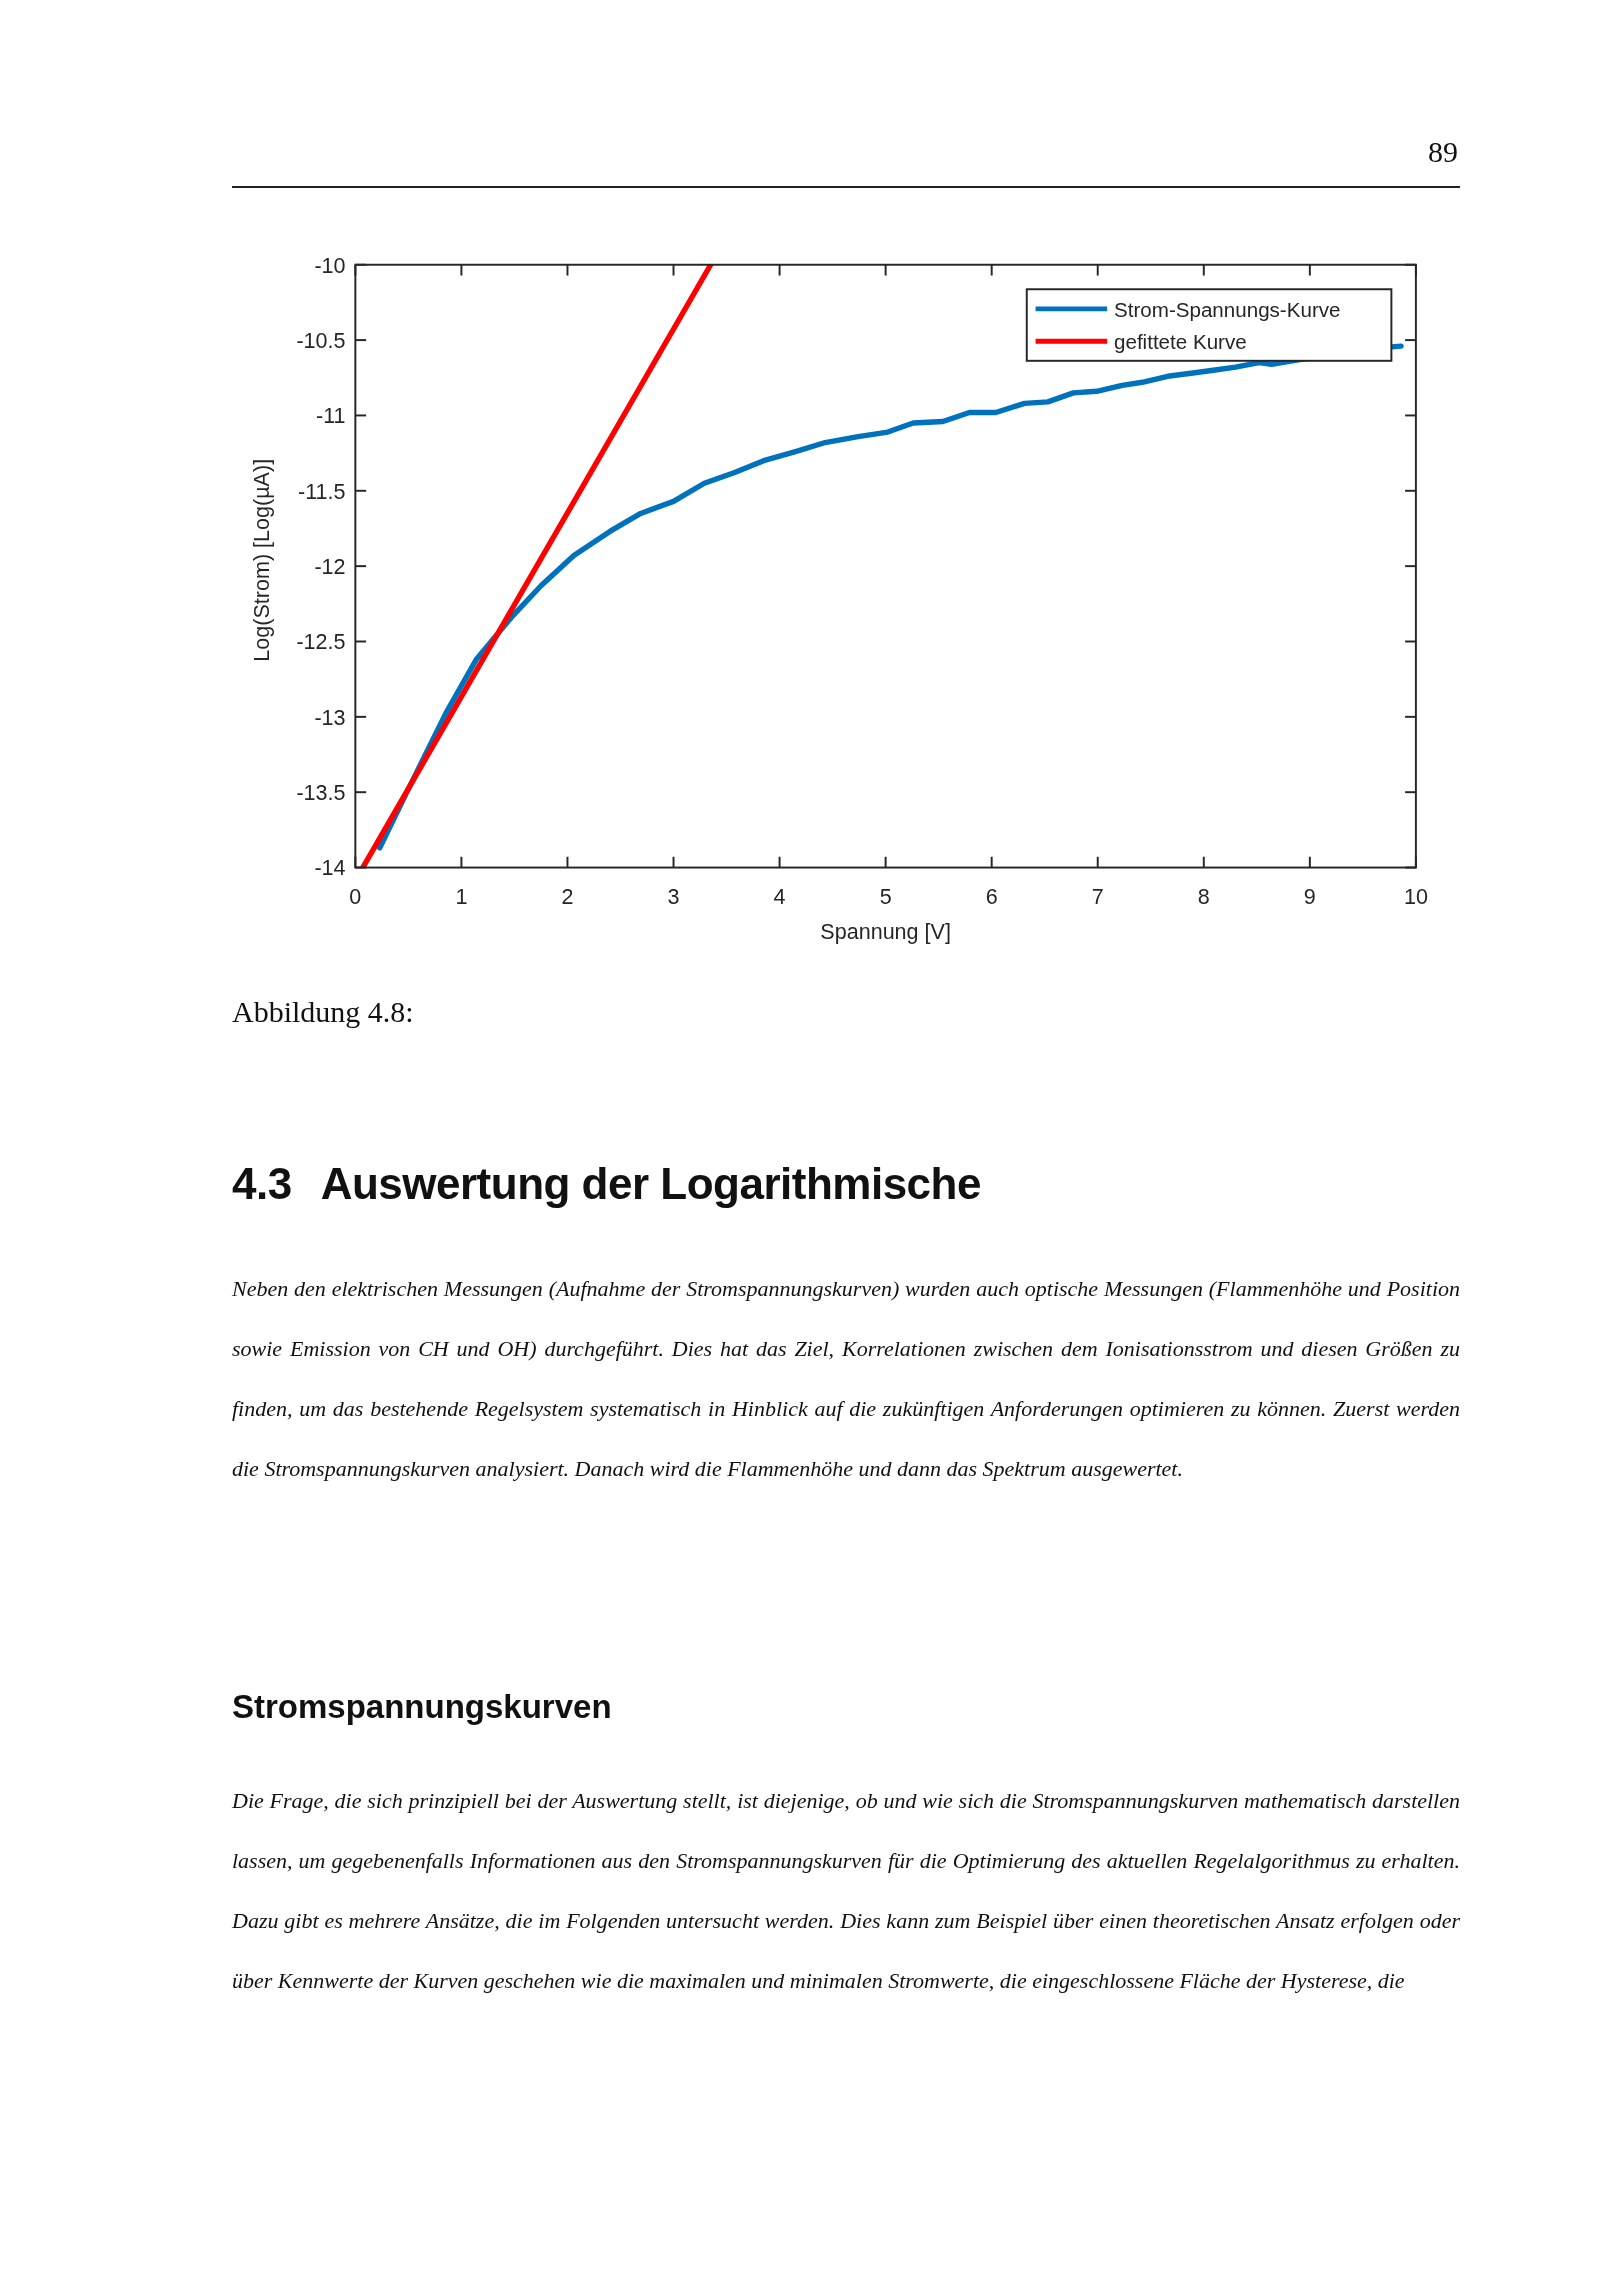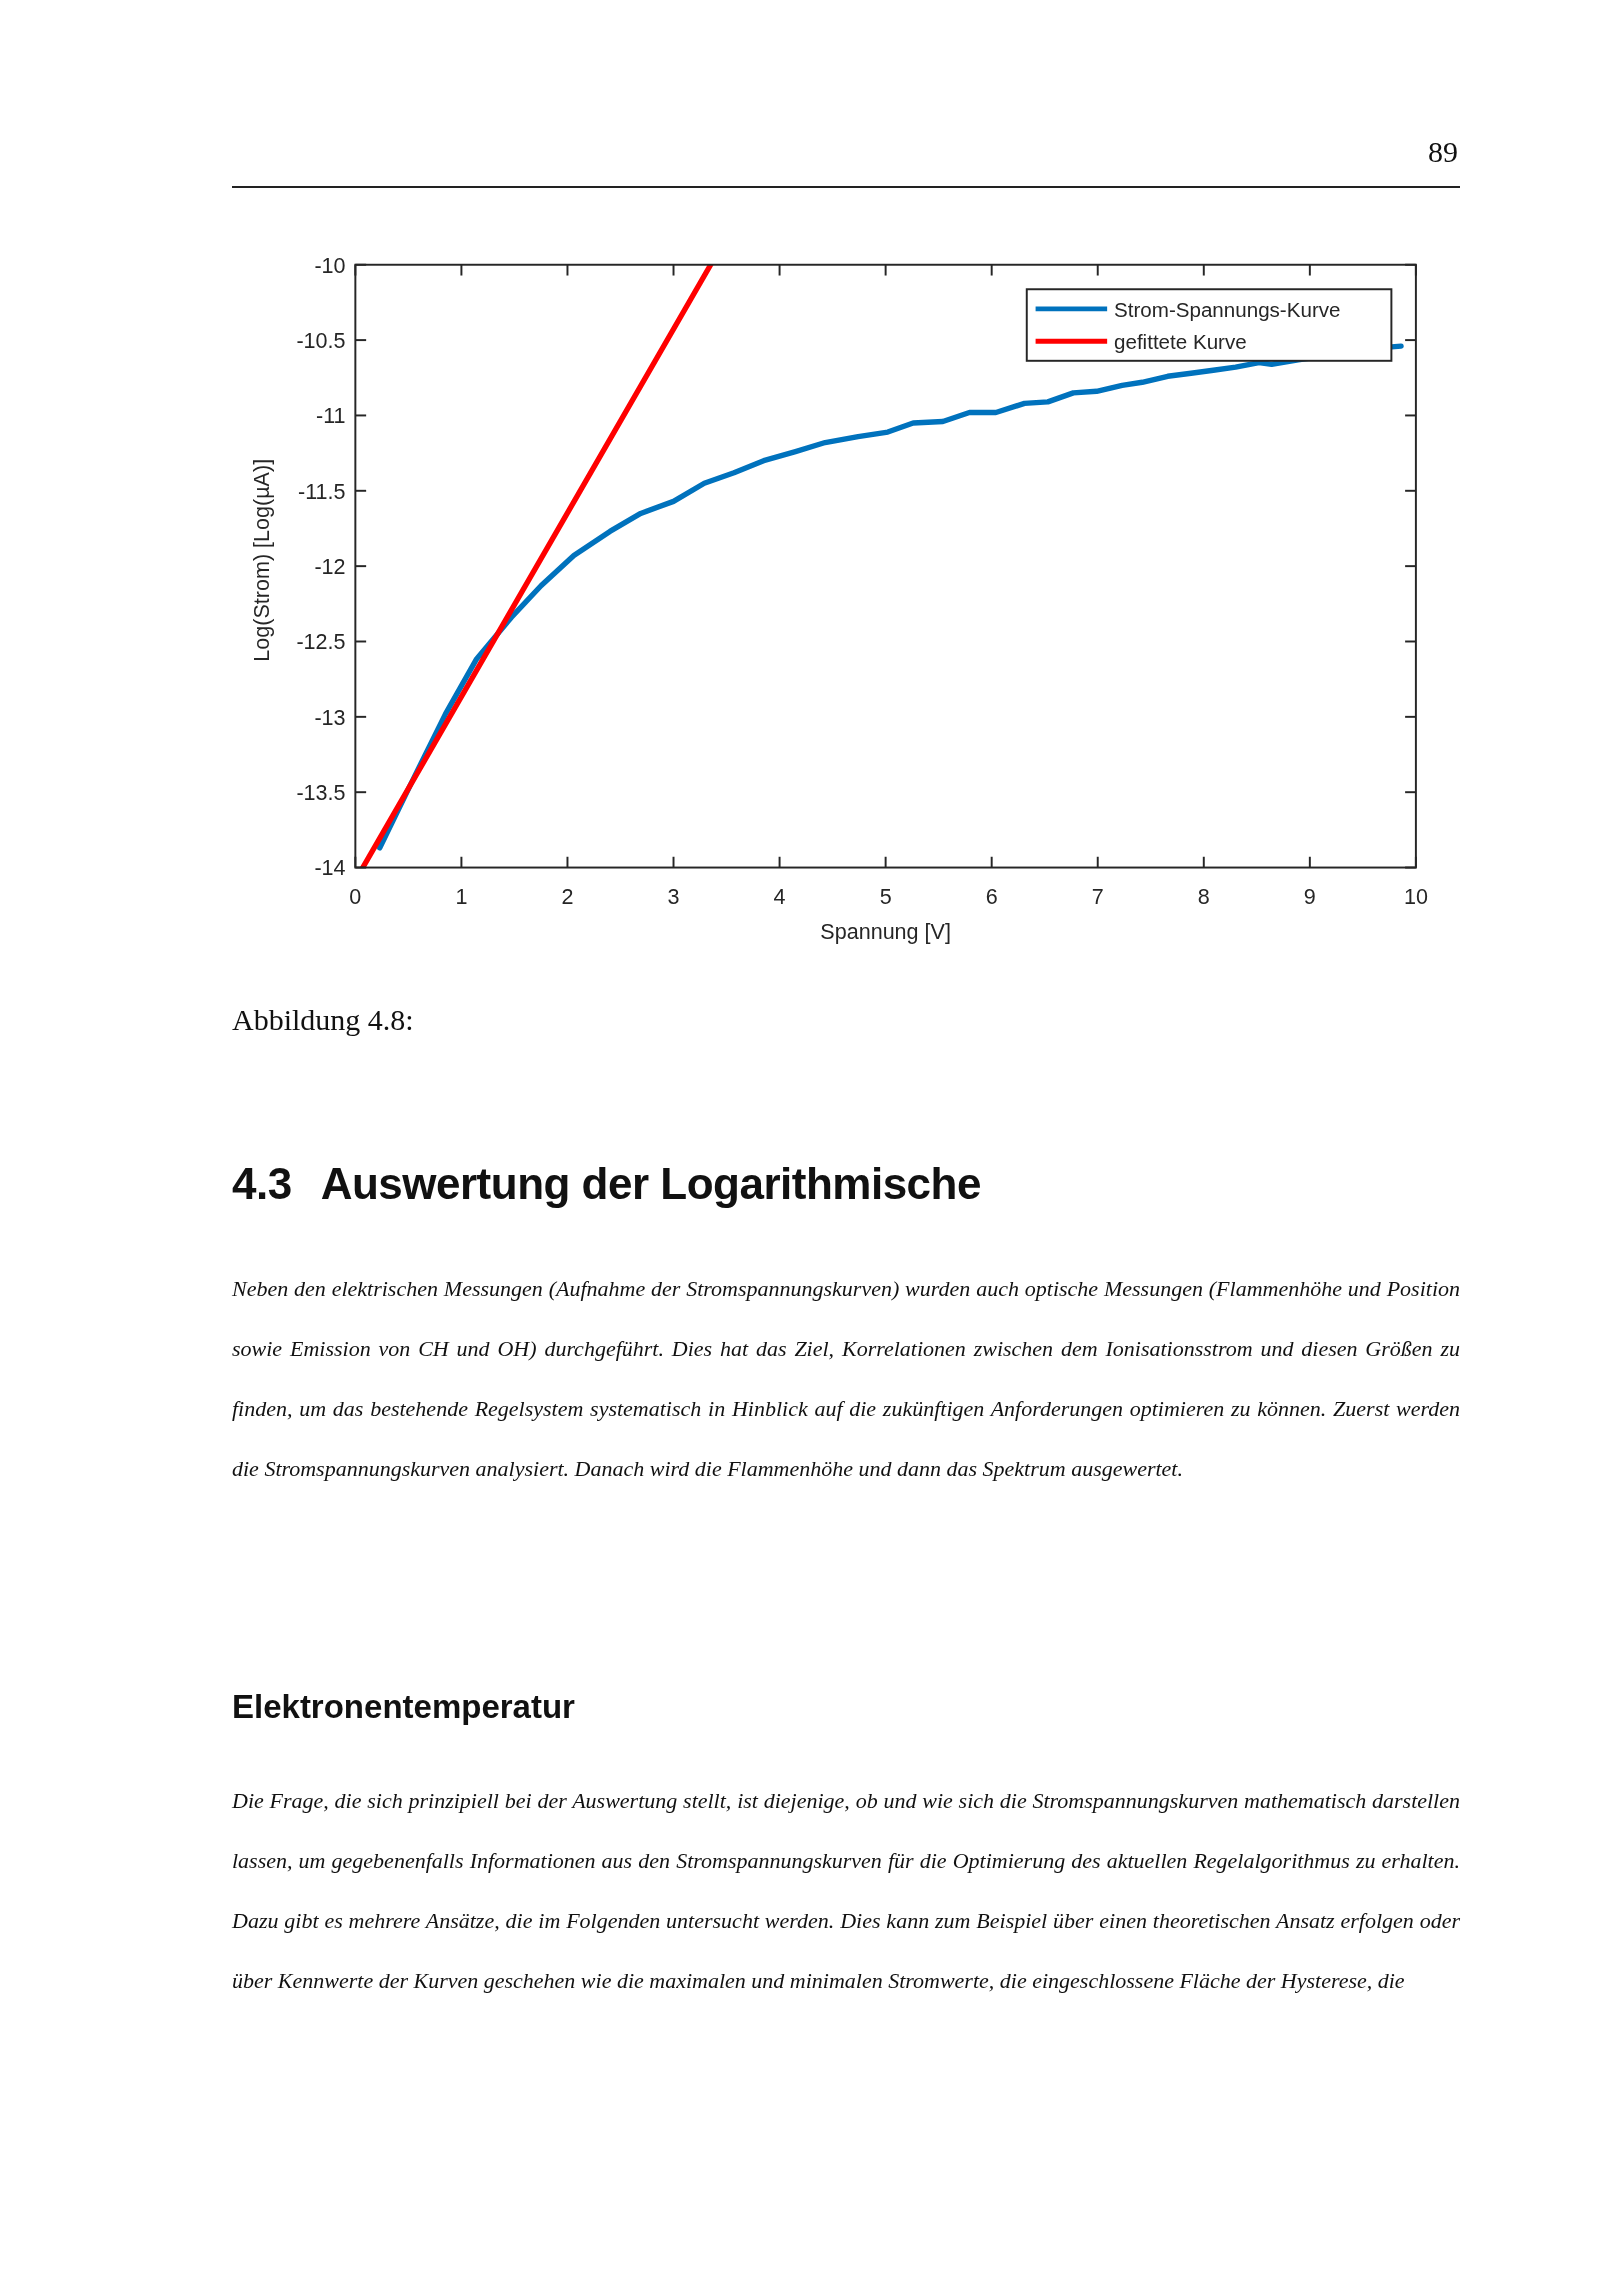--- a/index.html
+++ b/index.html
@@ -6,21 +6,21 @@
   body { width: 1621px; height: 2293px; position: relative; overflow: hidden;
          font-family: "Liberation Serif", "DejaVu Serif", serif; color: #111; }
   .running-header { position: absolute; left: 232px; top: 135px; width: 1228px; height: 51px;
          border-bottom: 2px solid #222; }
   .running-header .title { position: absolute; left: 0; top: 0; font-style: italic; font-size: 30px; }
   .running-header .page-num { position: absolute; right: 2px; top: 0; font-size: 30px; text-align: center; }
   .figure { position: absolute; left: 225px; top: 245px; width: 1235px; height: 706px; }
   .figure svg { width: 1235px; height: 706px; display: block; }
   .axis-text { font-family: "Liberation Sans", "DejaVu Sans", sans-serif; fill: #262626; }
   .caption { position: absolute; left: 232px; top: 992px; width: 1228px; font-size: 30px; line-height: 39px; }
-  .caption .label { position: absolute; left: 0; top: 0; white-space: nowrap; margin-top: 8px; }
+  .caption .label { position: absolute; left: 0; top: 0; white-space: nowrap; }
   .caption .text { margin-left: 206px; text-align: justify; }
   .section-title { position: absolute; left: 232px; top: 1159px; font-family: "Liberation Sans", "DejaVu Sans", sans-serif;
          font-weight: bold; font-size: 44px; letter-spacing: -0.5px; }
   .section-title .num { margin-right: 29px; }
   .para { position: absolute; left: 232px; width: 1228px; font-size: 22px; line-height: 60px; text-align: justify; font-style: italic; }
   .para1 { top: 1259px; }
   .subsection-title { position: absolute; left: 232px; top: 1688px; font-family: "Liberation Sans", "DejaVu Sans", sans-serif;
          font-weight: bold; font-size: 33px; }
   .para2 { top: 1771px; }
 </style>
@@ -120,16 +120,16 @@
 <div class="caption">
   <span class="label">Abbildung 4.8:</span>
 </div>
 
 <div class="section-title">
   <span class="num">4.3</span><span>Auswertung der Logarithmische</span>
 </div>
 
 <div class="para para1">Neben den elektrischen Messungen (Aufnahme der Stromspannungskurven) wurden auch optische Messungen (Flammenhöhe und Position sowie Emission von CH und OH) durchgeführt. Dies hat das Ziel, Korrelationen zwischen dem Ionisationsstrom und diesen Größen zu finden, um das bestehende Regelsystem systematisch in Hinblick auf die zukünftigen Anforderungen optimieren zu können. Zuerst werden die Stromspannungskurven analysiert. Danach wird die Flammenhöhe und dann das Spektrum ausgewertet.</div>
 
-<div class="subsection-title">Elektronentemperatur</div>
+<div class="subsection-title">Stromspannungskurven</div>
 
 <div class="para para2">Die Frage, die sich prinzipiell bei der Auswertung stellt, ist diejenige, ob und wie sich die Stromspannungskurven mathematisch darstellen lassen, um gegebenenfalls Informationen aus den Stromspannungskurven für die Optimierung des aktuellen Regelalgorithmus zu erhalten. Dazu gibt es mehrere Ansätze, die im Folgenden untersucht werden. Dies kann zum Beispiel über einen theoretischen Ansatz erfolgen oder über Kennwerte der Kurven geschehen wie die maximalen und minimalen Stromwerte, die eingeschlossene Fläche der Hysterese, die</div>
 
 
 </body></html>

